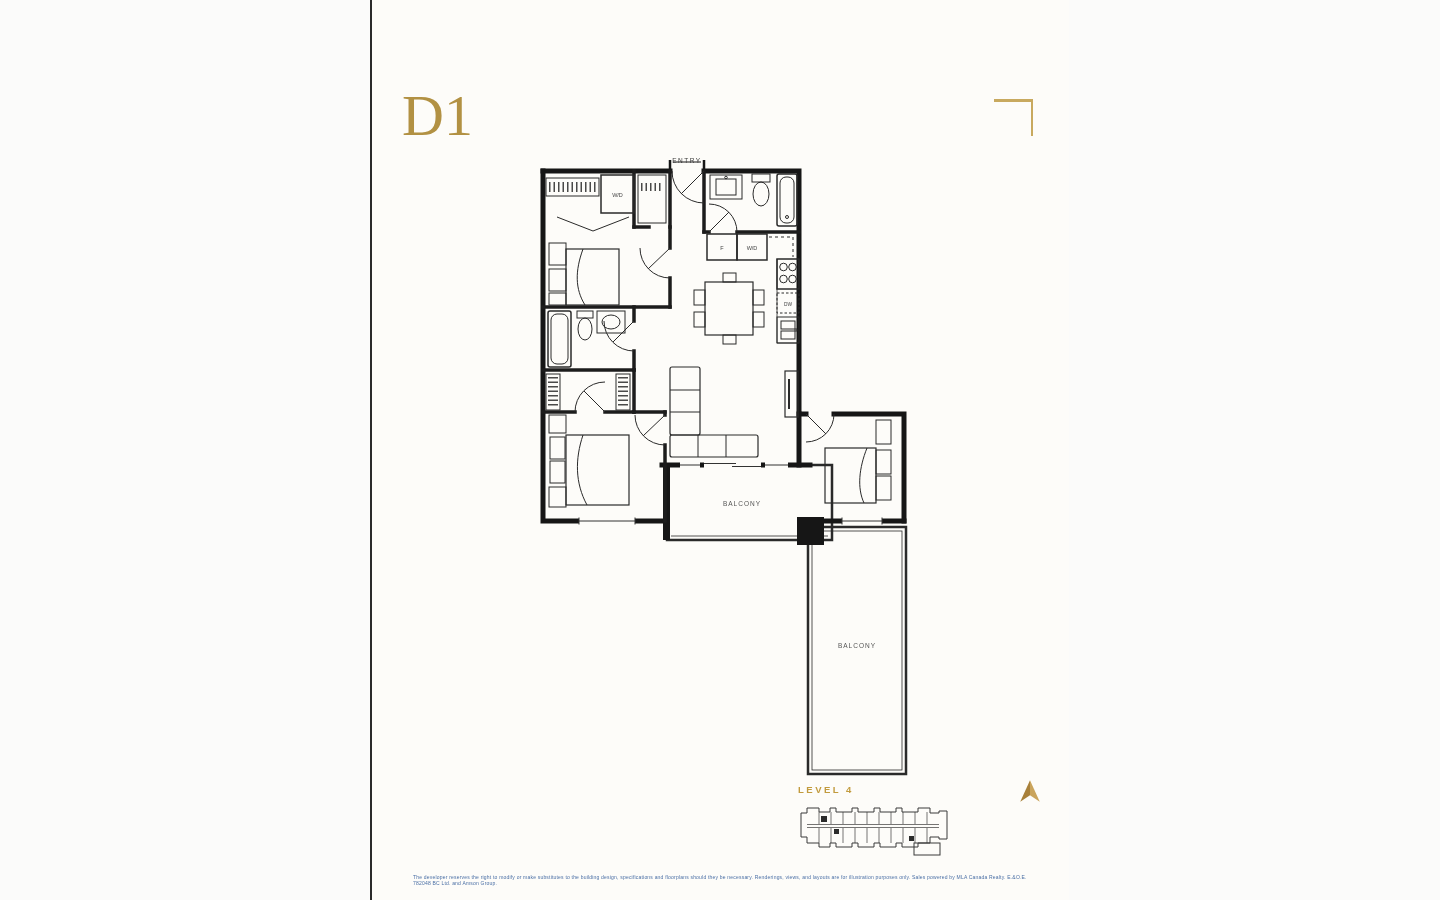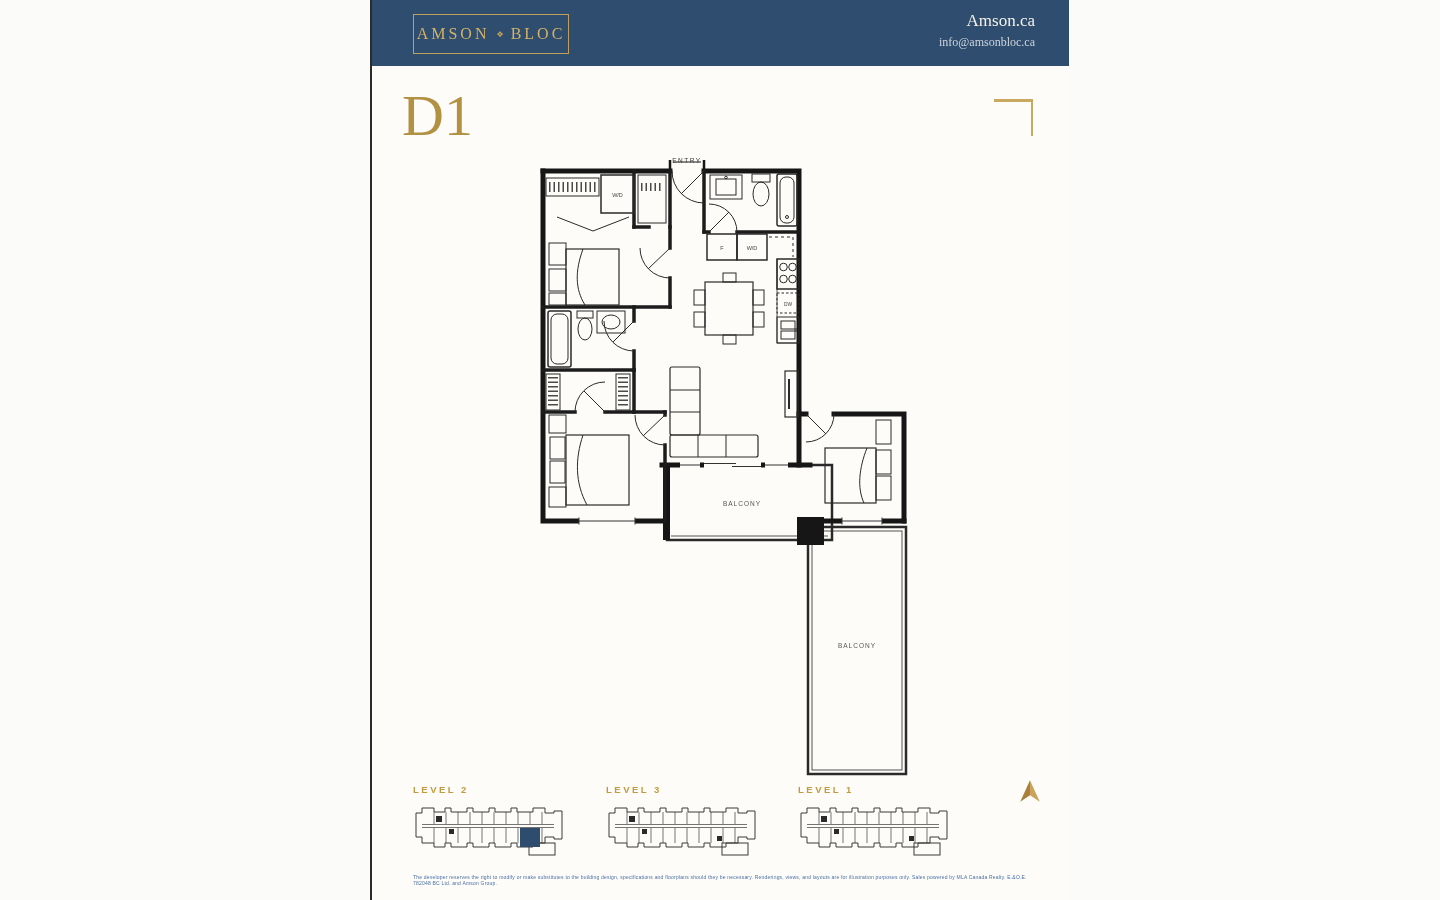--- a/index.html
+++ b/index.html
@@ -48,31 +48,20 @@
       <path stroke-width="0.7" d="M21,13 V25 M33,13 V25 M45,13 V25 M57,13 V25 M69,13 V25 M81,13 V25 M93,13 V25 M105,13 V25 M117,13 V25 M129,13 V25 M21,29 V44 M33,29 V44 M45,29 V44 M57,29 V44 M69,29 V44 M81,29 V44 M93,29 V44 M105,29 V44 M117,29 V44 M129,29 V44"></path>
       <rect x="23" y="17" width="6" height="6" fill="#2b2b2b" stroke="none"></rect>
       <rect x="36" y="30" width="5" height="5" fill="#2b2b2b" stroke="none"></rect>
       <rect x="111" y="37" width="5" height="5" fill="#2b2b2b" stroke="none"></rect>
     </g>
   </defs>
 </svg>
 
 <div id="doc">
 
-  <div id="hdr">
-    <div id="logoBox">
-      <span>AMSON</span>
-      <span class="glyph">❖</span>
-      <span>BLOC</span>
-    </div>
-    <div id="hdrRight">
-      <div id="site">Amson.ca</div>
-      <div id="email">info@amsonbloc.ca</div>
-    </div>
-  </div>
 
   <div id="unitCode">D1</div>
 
   <div class="brH"></div>
   <div class="brV"></div>
 
   <svg id="plan" viewBox="0 0 375 625">
 
     <g stroke="#2a2a2a" fill="none">
       <rect x="130" y="312" width="165" height="75" stroke-width="2.5"></rect>
@@ -240,41 +229,27 @@
 
     <text x="150" y="10" text-anchor="middle" font-size="6.5" letter-spacing="1.5" fill="#3a3a3a">ENTRY</text>
     <text x="185" y="97" text-anchor="middle" font-size="5.5" fill="#444">F</text>
     <text x="215" y="97" text-anchor="middle" font-size="5.5" fill="#444">W/D</text>
     <text x="80.5" y="44" text-anchor="middle" font-size="5.5" fill="#444">W/D</text>
     <text x="251" y="152.5" text-anchor="middle" font-size="4.8" fill="#444">DW</text>
     <text x="205" y="353" text-anchor="middle" font-size="6.5" letter-spacing="1" fill="#555">BALCONY</text>
     <text x="320" y="495" text-anchor="middle" font-size="6.5" letter-spacing="1" fill="#555">BALCONY</text>
   </svg>
 
-  <div class="lvl" style="left:41px">
-    <div class="lvlLab">LEVEL 2</div>
-    <svg width="152" height="64" viewBox="0 0 152 64">
-      <use href="#kp"></use>
-      <rect x="107" y="29" width="20" height="19" fill="#2e4d6e"></rect>
-    </svg>
-  </div>
-  <div class="lvl" style="left:234px">
-    <div class="lvlLab">LEVEL 3</div>
+  <div class="lvl" style="left:426px">
+    <div class="lvlLab">LEVEL 4</div>
     <svg width="152" height="64" viewBox="0 0 152 64">
       <use href="#kp"></use>
       <rect x="107" y="29" width="20" height="19" fill="#2e4d6e" style="display: none;"></rect>
     </svg>
   </div>
-  <div class="lvl" style="left:426px">
-    <div class="lvlLab">LEVEL 1</div>
-    <svg width="152" height="64" viewBox="0 0 152 64">
-      <use href="#kp"></use>
-      <rect x="107" y="29" width="20" height="19" fill="#2e4d6e" style="display: none;"></rect>
-    </svg>
-  </div>
 
   <svg id="mark" viewBox="0 0 24 24">
     <path d="M12,2 L21,22 L12,16 Z" fill="#caa45c"></path>
     <path d="M12,2 L3,22 L12,16 Z" fill="#a8803a"></path>
   </svg>
   <div id="disc">The developer reserves the right to modify or make substitutes to the building design, specifications and floorplans should they be necessary. Renderings, views, and layouts are for illustration purposes only. Sales powered by MLA Canada Realty. E.&amp;O.E. 782048 BC Ltd. and Amson Group.</div>
 
 </div>
 
 </body></html>

